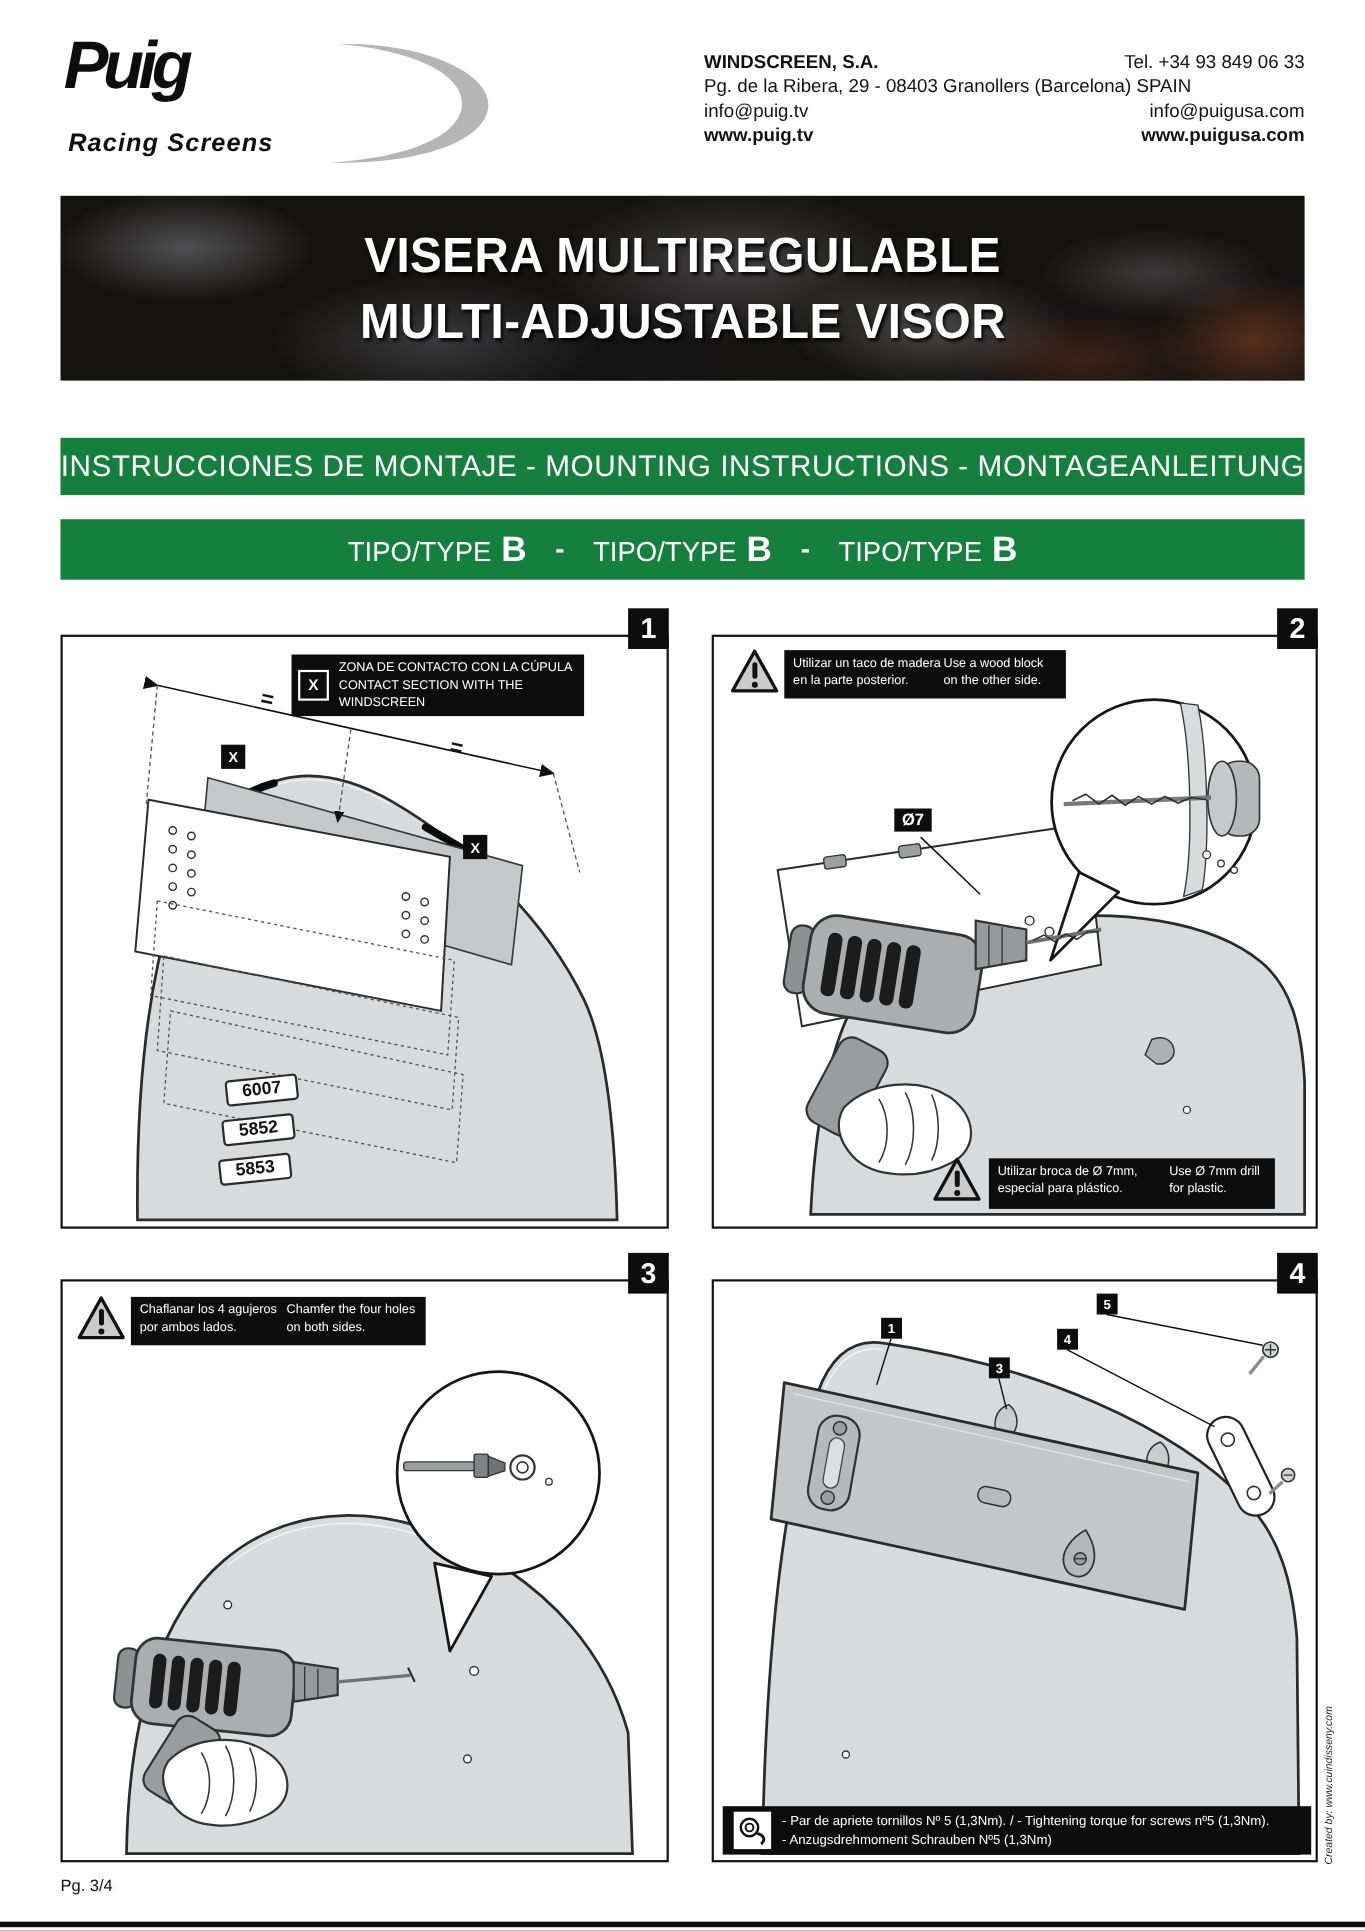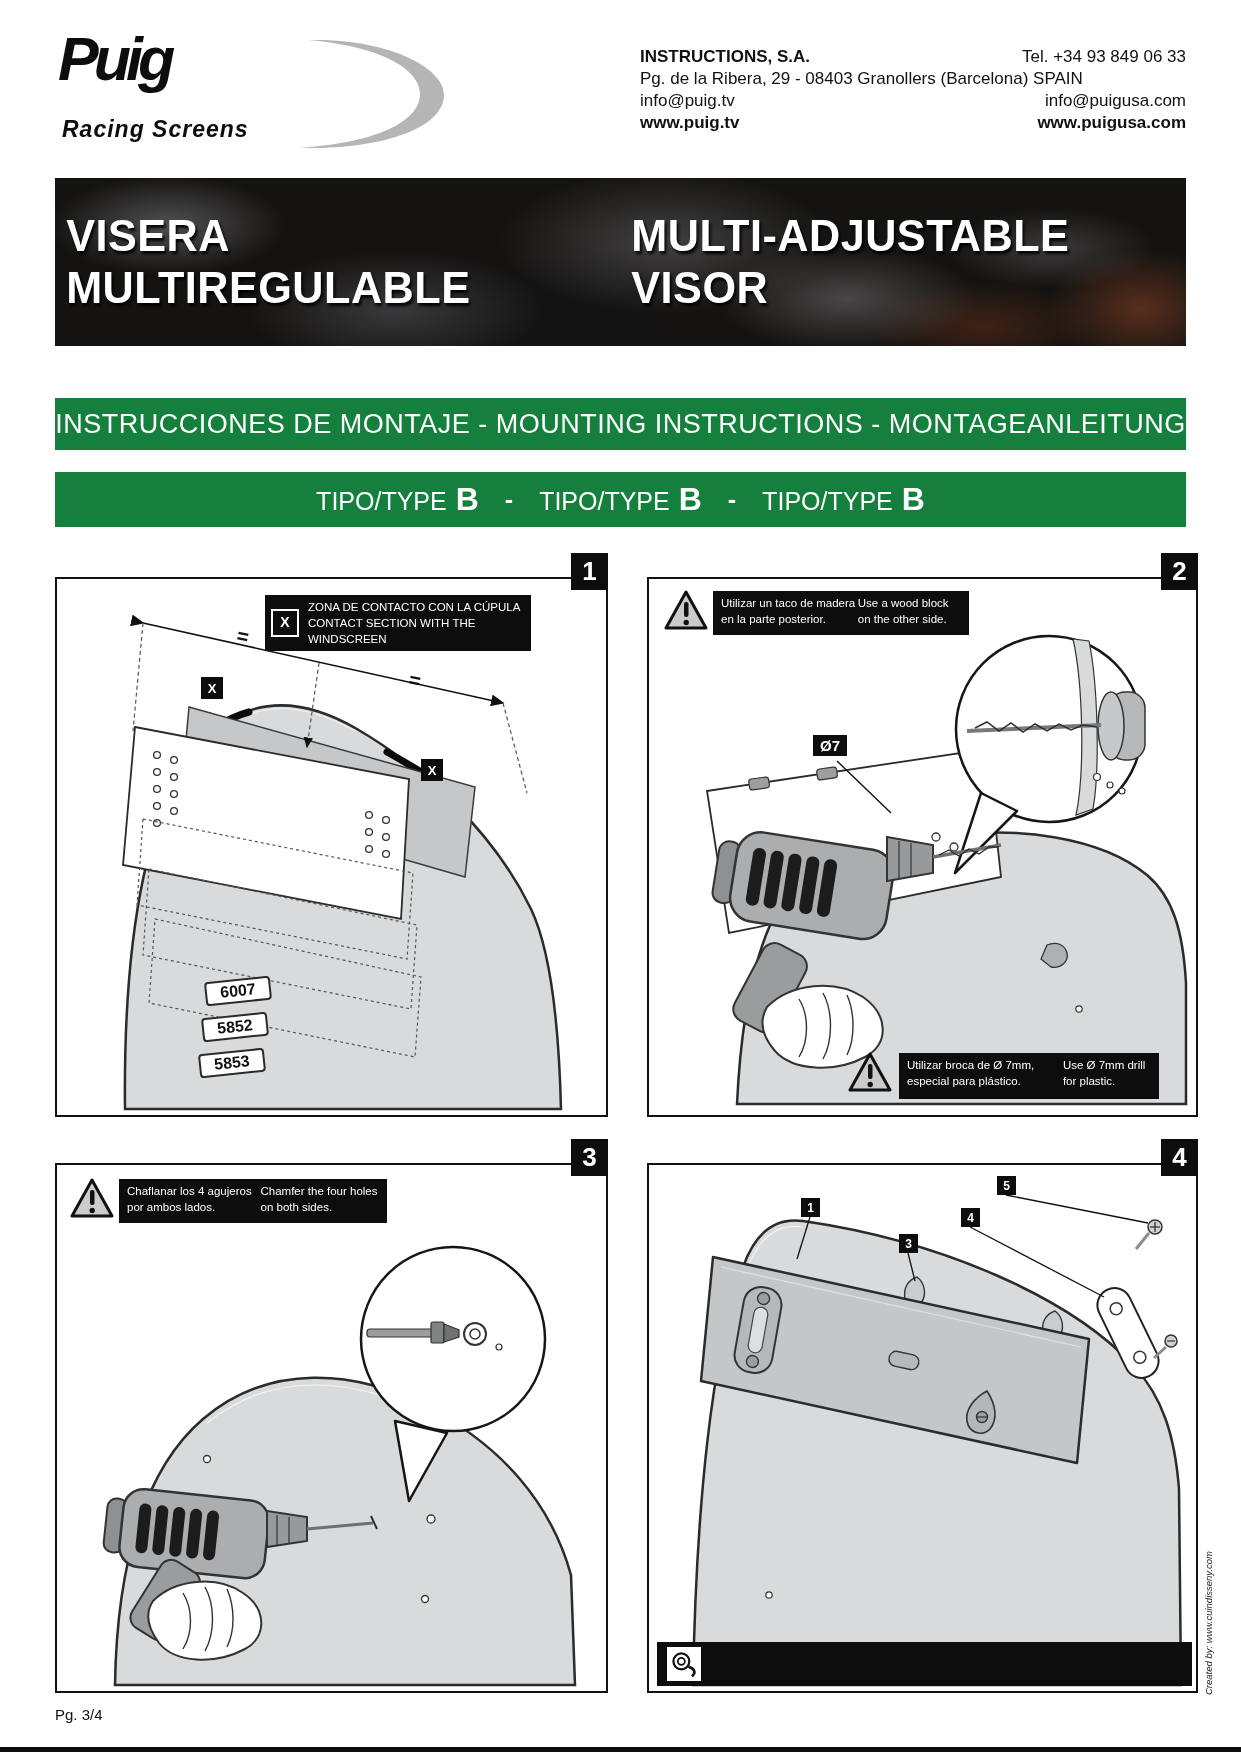--- a/index.html
+++ b/index.html
@@ -22,21 +22,21 @@
   #banner{left:55px;top:178px;width:1131px;height:168px;background-color:#151311;
     background-image:
       radial-gradient(ellipse 190px 80px at 10% 28%,rgba(130,130,135,.55),transparent 62%),
       radial-gradient(ellipse 240px 95px at 30% 78%,rgba(82,82,86,.6),transparent 62%),
       radial-gradient(ellipse 270px 115px at 54% 38%,rgba(160,160,165,.32),transparent 62%),
       radial-gradient(ellipse 210px 85px at 70% 72%,rgba(205,205,210,.28),transparent 62%),
       radial-gradient(ellipse 170px 65px at 88% 42%,rgba(150,150,155,.30),transparent 62%),
       radial-gradient(ellipse 150px 95px at 96% 78%,rgba(168,80,42,.45),transparent 62%),
       radial-gradient(ellipse 180px 70px at 82% 88%,rgba(140,62,30,.35),transparent 62%),
       radial-gradient(ellipse 320px 130px at 42% 92%,rgba(20,20,22,.85),transparent 72%);
-    display:flex;align-items:center;justify-content:center;gap:8px;}
+    display:flex;flex-direction:column;align-items:center;justify-content:center;gap:8px;}
   #banner .t{color:#fff;font-size:45px;font-weight:bold;letter-spacing:0.5px;
     transform:scaleX(.96);text-shadow:2px 3px 3px rgba(0,0,0,.9);}
   .blackbar{left:55px;width:1131px;background:#15803d;color:#fff;display:flex;
     align-items:center;justify-content:center;}
   #instrbar{top:398px;height:52px;font-size:27px;letter-spacing:0.5px;transform-origin:center;}
   #typebar{top:472px;height:55px;font-size:25px;gap:26px;}
   #typebar .bigB{font-size:32px;font-weight:bold;margin-left:9px;}
   #typebar .sep{font-weight:bold;}
 
   
@@ -85,21 +85,21 @@
   <div id="logo" class="abs">
     <svg width="200" height="118" viewBox="0 0 200 118">
       <path d="M40,2 C120,0 178,30 176,58 C174,92 110,112 30,110 C118,104 152,80 152,56 C152,30 110,8 40,2 Z" fill="#b5b5b5"></path>
     </svg>
     <div class="brand">Puig</div>
     <div class="tagline">Racing Screens</div>
   </div>
 
   <div id="company" class="abs">
     <div class="crow">
-      <span class="b">INSTRUCTIONS, S.A.</span>
+      <span class="b">WINDSCREEN, S.A.</span>
       <span>Tel. +34 93 849 06 33</span>
     </div>
     <div class="crow">
       <span>Pg. de la Ribera, 29 - 08403 Granollers (Barcelona) SPAIN</span>
     </div>
     <div class="crow">
       <span>info@puig.tv</span>
       <span>info@puigusa.com</span>
     </div>
     <div class="crow">
@@ -384,20 +384,24 @@
     <div class="minibadge" style="left:312px;top:43px;">4</div>
     <div class="minibadge" style="left:348px;top:11px;">5</div>
     <div class="torquebar" style="left:8px;top:477px;width:515px;height:38px;">
       <span class="torqueicon">
         <svg width="30" height="30" viewBox="0 0 34 34">
             <circle cx="14" cy="14" r="9" fill="none" stroke="#111" stroke-width="2.5"></circle>
             <circle cx="14" cy="14" r="4" fill="none" stroke="#111" stroke-width="2"></circle>
             <path d="M22 20 C29 22 31 27 26 31" fill="none" stroke="#111" stroke-width="3"></path>
           </svg>
       </span>
+      <span>
+        <div>- Par de apriete tornillos Nº 5 (1,3Nm). / - Tightening torque for screws nº5 (1,3Nm).</div>
+        <div>- Anzugsdrehmoment Schrauben Nº5 (1,3Nm)</div>
+      </span>
     </div>
   </div>
 
   <div id="pagenum" class="abs">Pg. 3/4</div>
   <div id="credit" class="abs">Created by: www.cuindisseny.com</div>
   <div id="bottomline" class="abs"></div>
 
 </div>
 
 </body></html>

